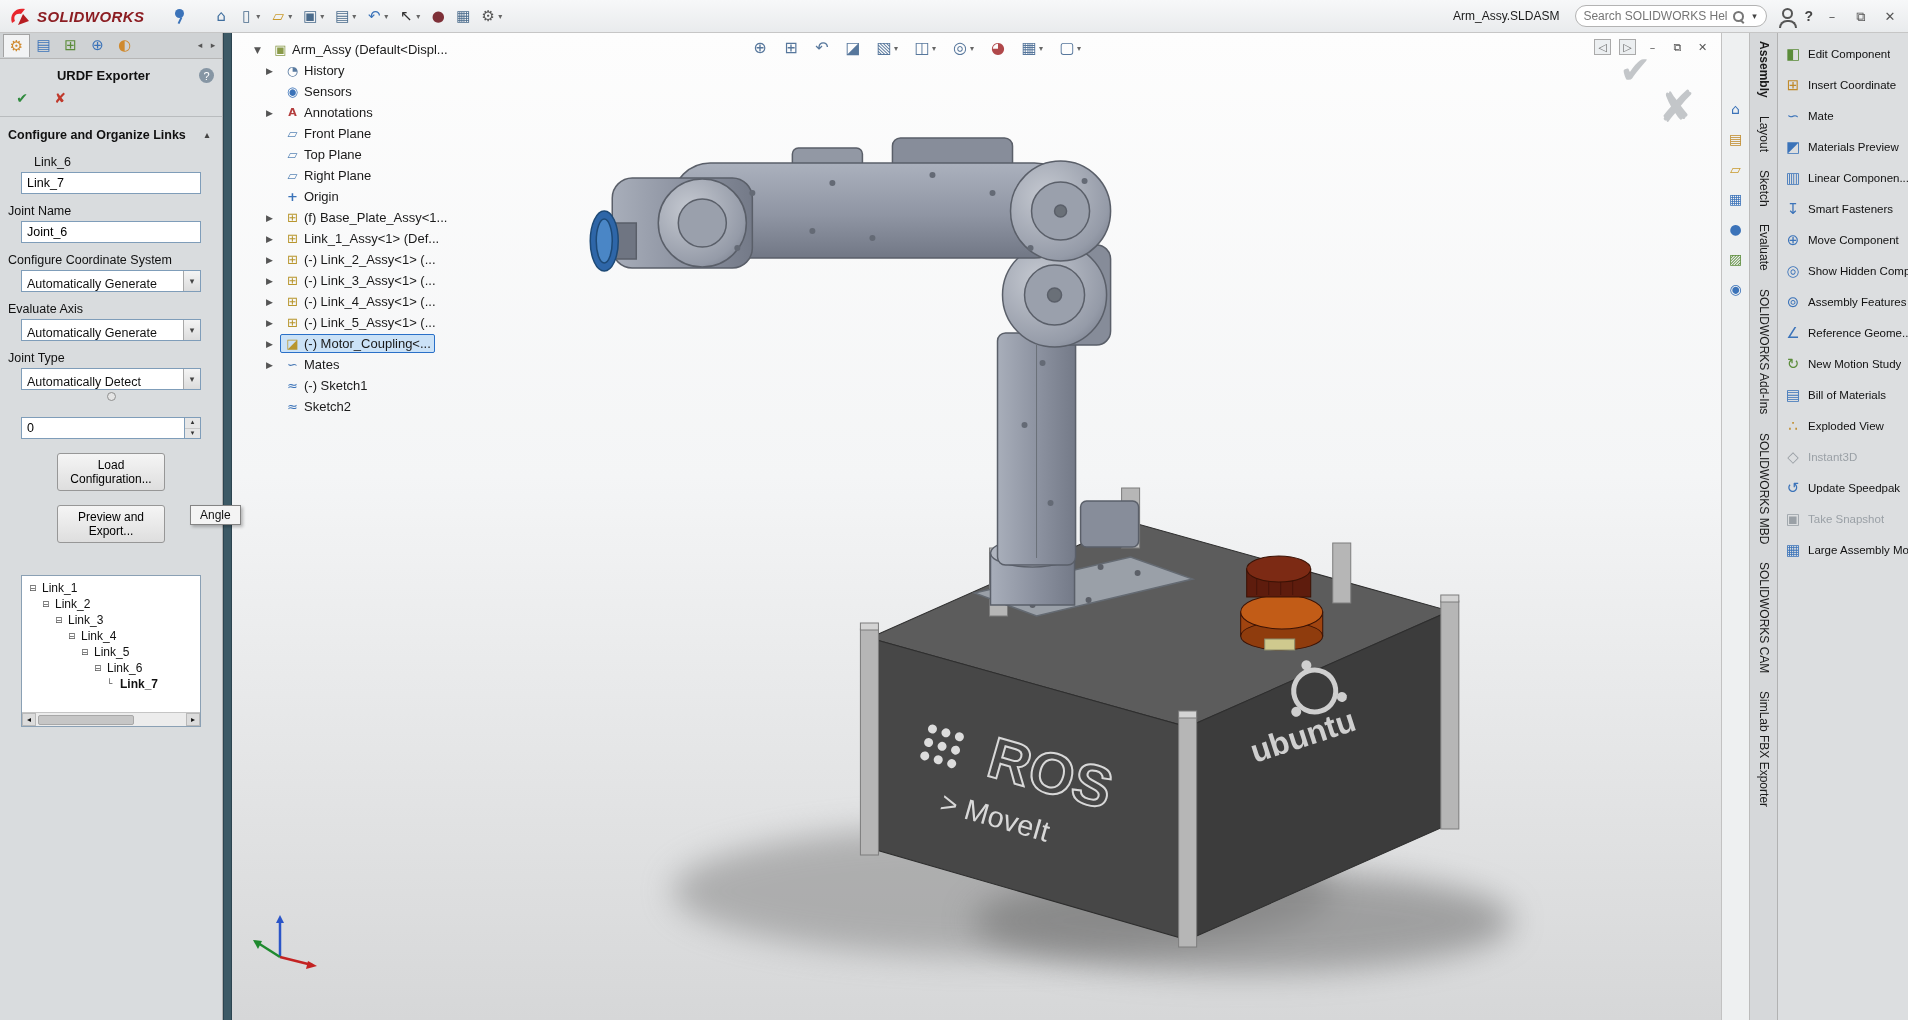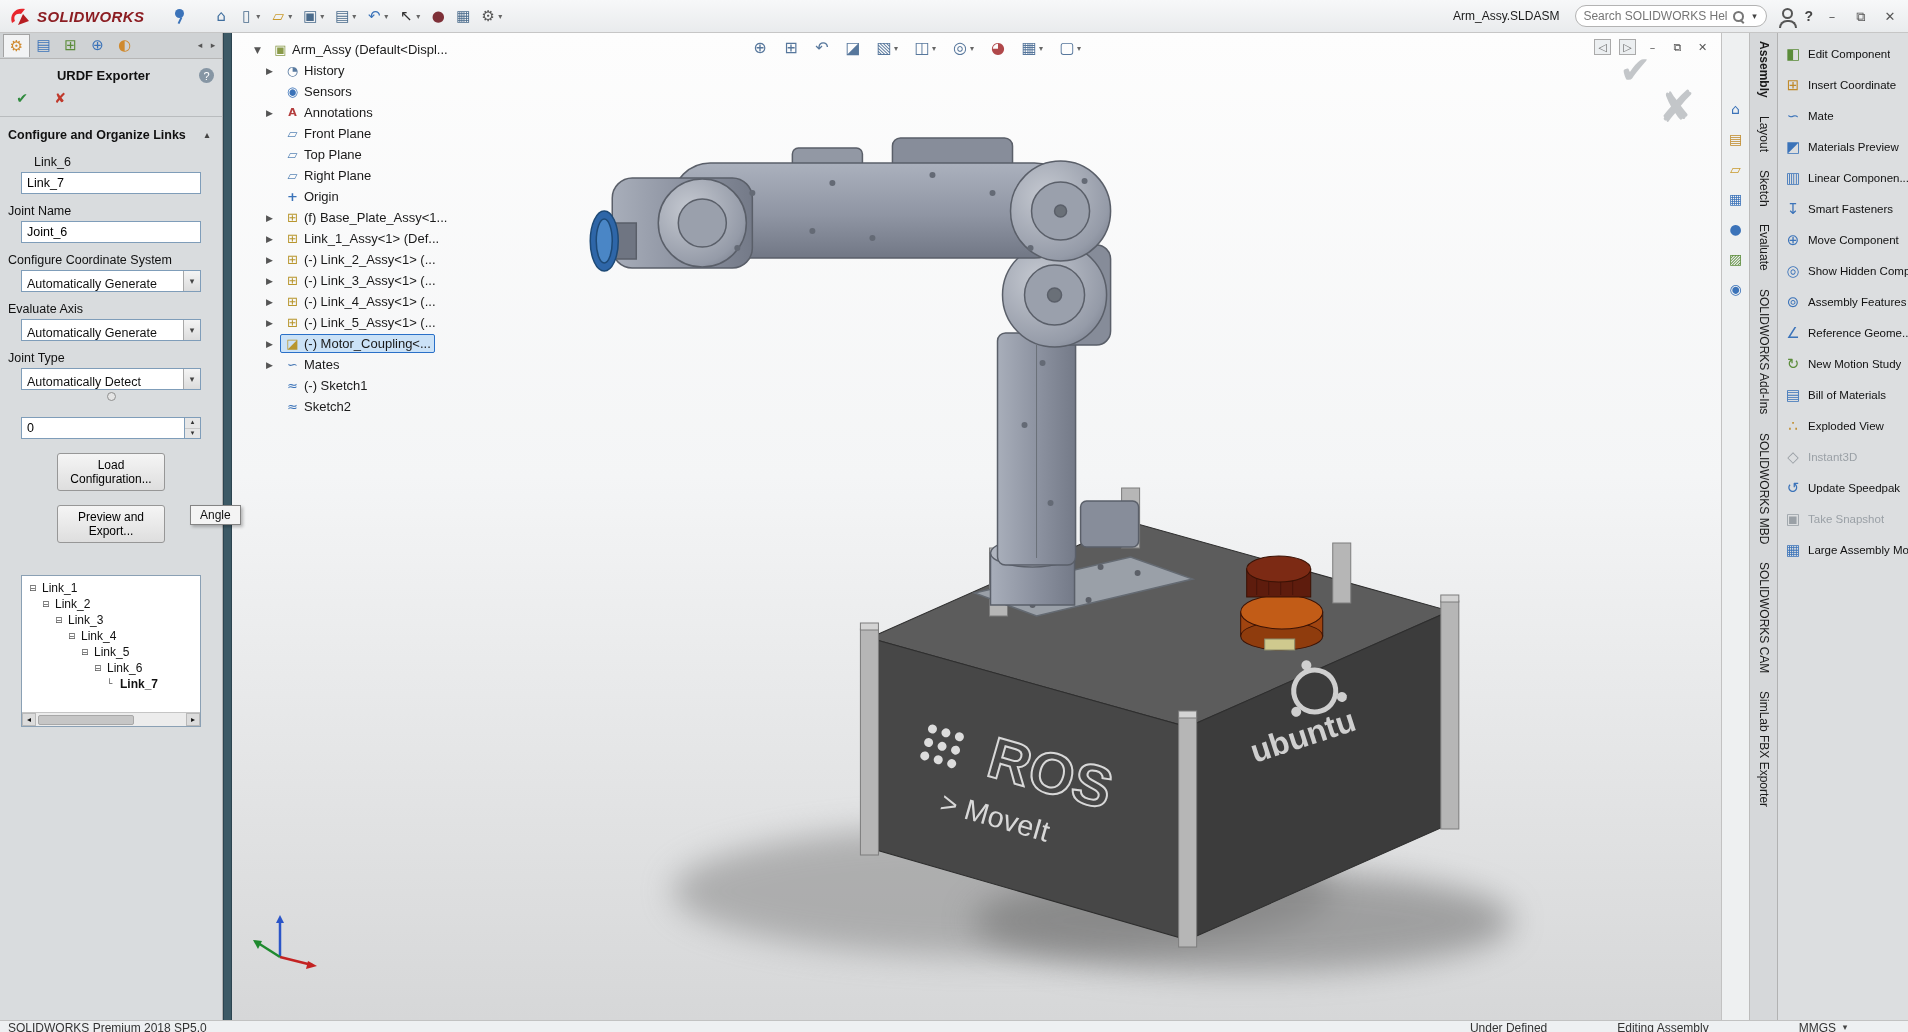--- a/index.html
+++ b/index.html
@@ -922,24 +922,15 @@
           <span class="cmd-label">Take Snapshot</span>
         </div>
 
         <div class="cmd-row">
           <span class="ic" data-icon="large-assembly-mode-icon"></span>
           <span class="cmd-label">Large Assembly Mo...</span>
         </div>
       </aside>
   </div>
 
-  <footer class="statusbar">
-    <span class="sb-left">SOLIDWORKS Premium 2018 SP5.0</span>
-    <span class="sb-item">Under Defined</span>
-    <span class="sb-item">Editing Assembly</span>
-    <span class="sb-units">
-      <span>MMGS</span>
-      <span class="ic" data-icon="dropdown-caret-icon" style="width:10px;height:12px"></span>
-    </span>
-  </footer>
 
   <div class="angle-tooltip">Angle</div>
 </div>
 
 </body></html>

